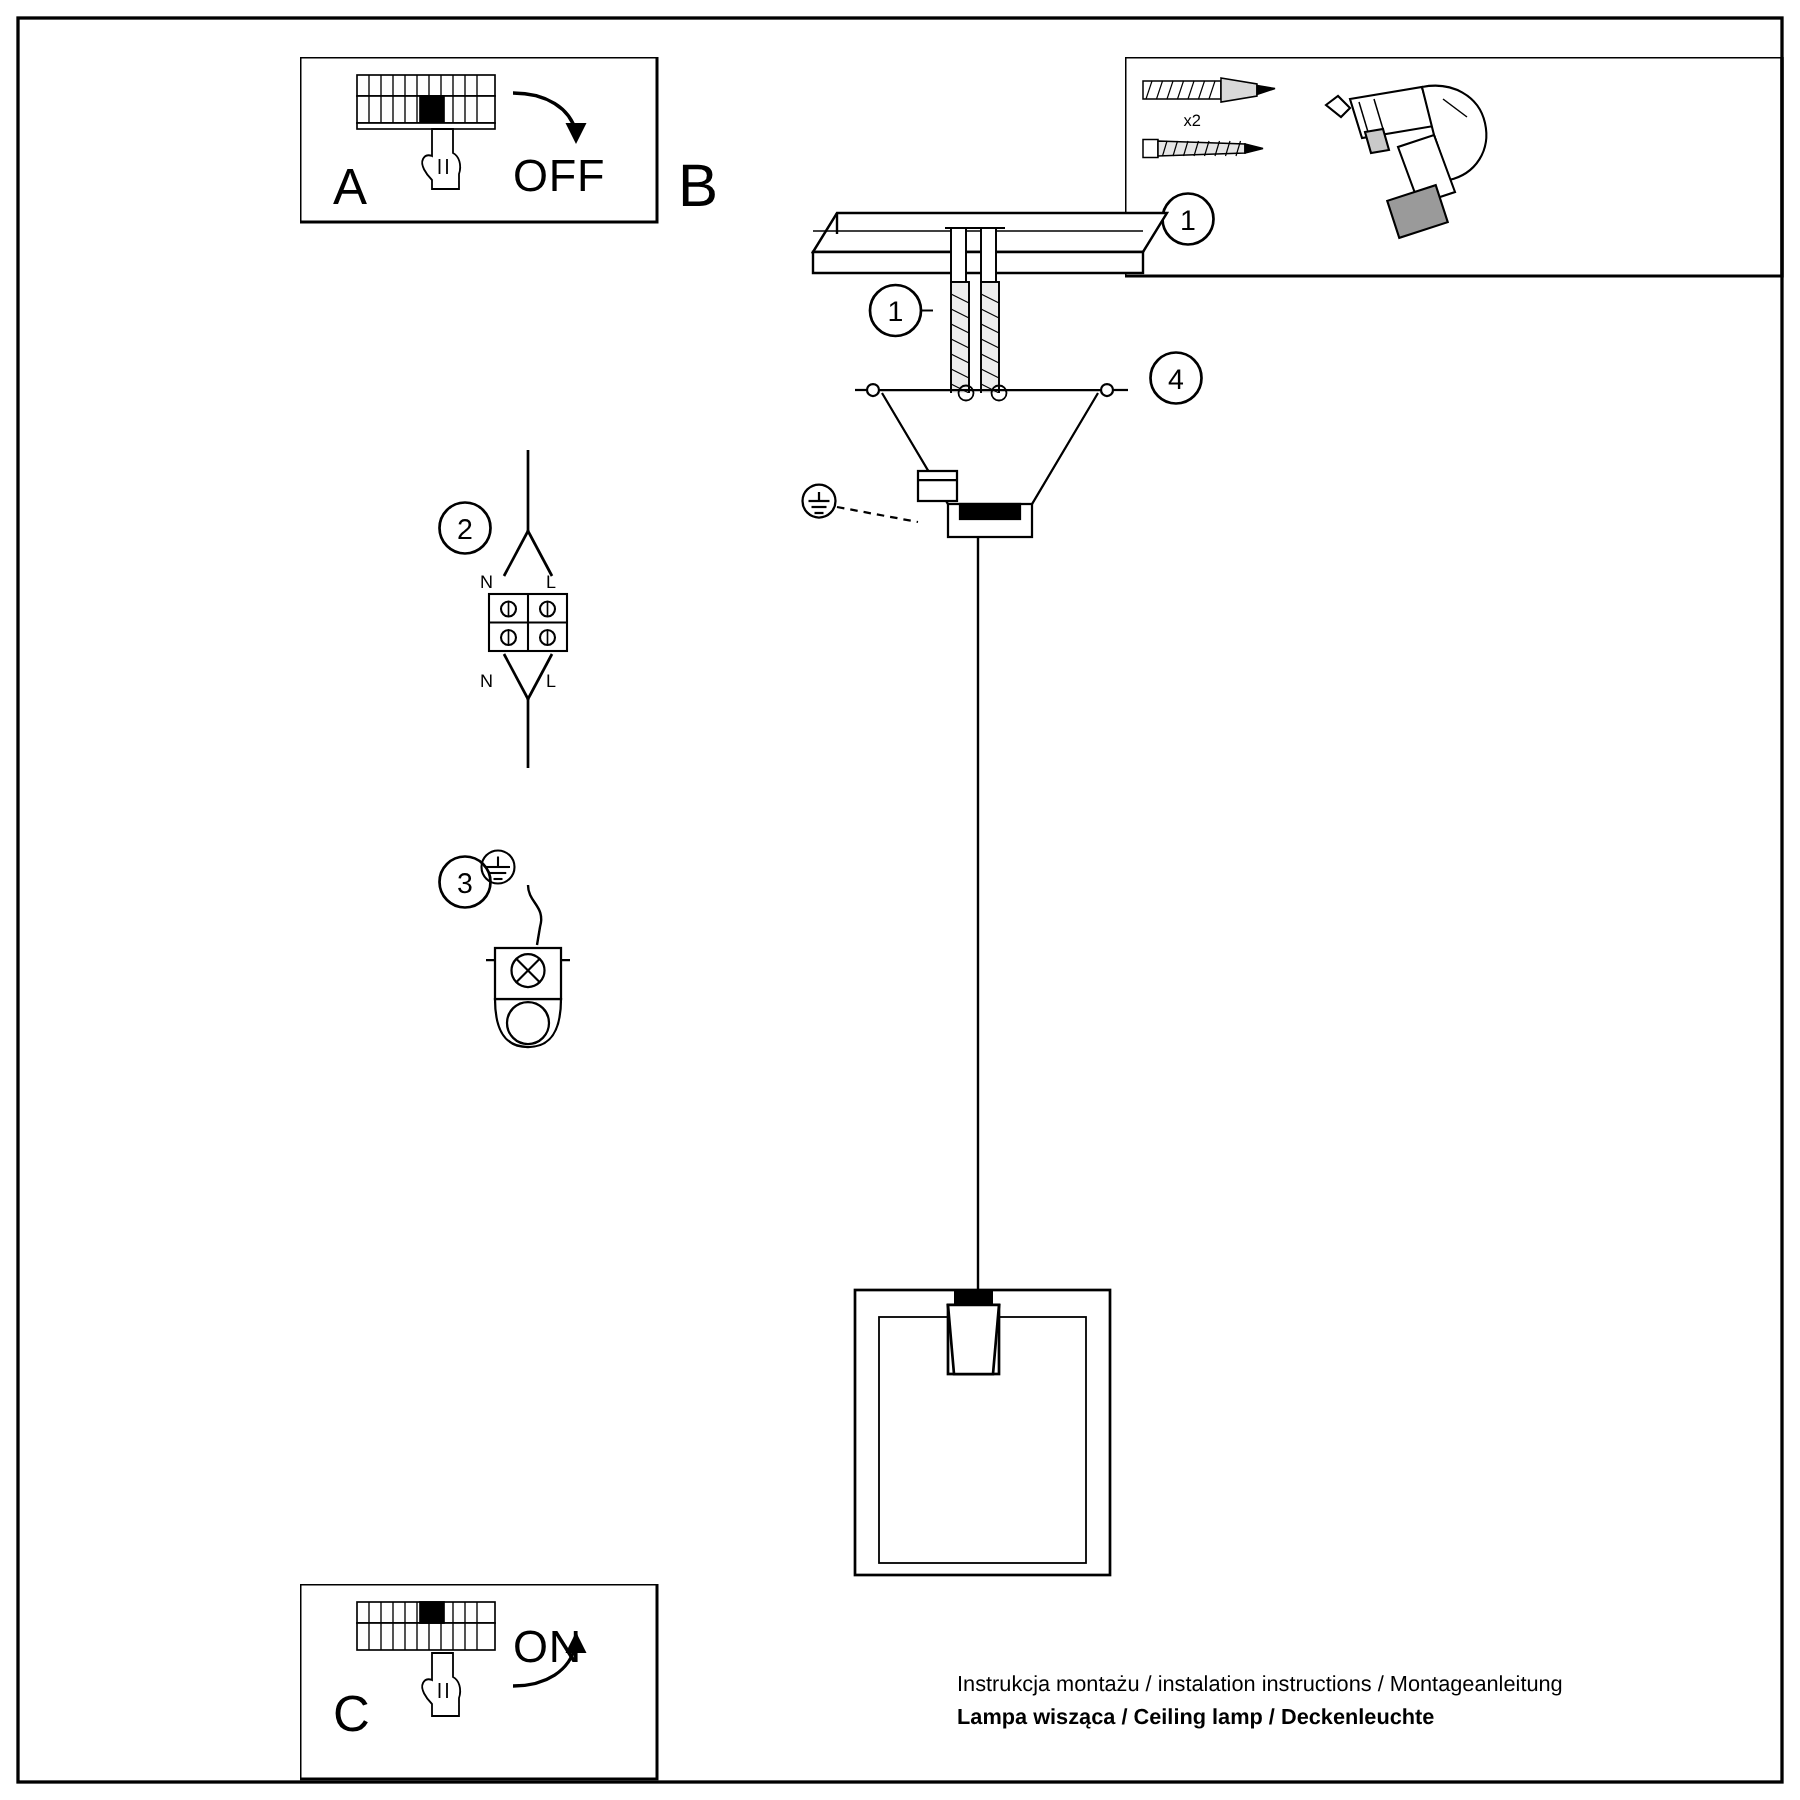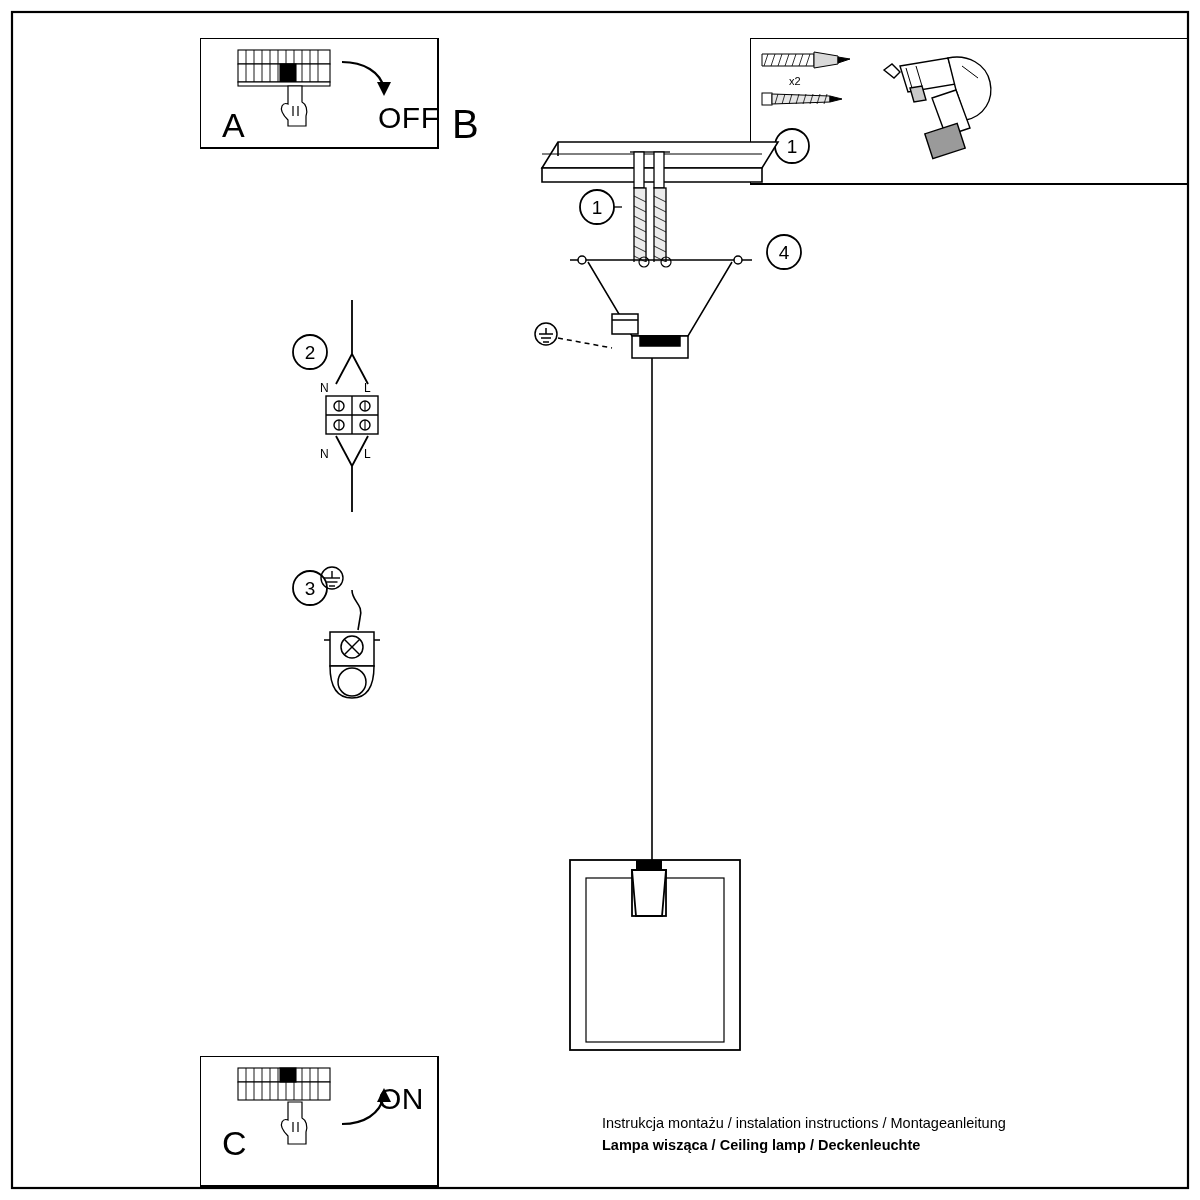--- a/index.html
+++ b/index.html
@@ -25,32 +25,32 @@
     font-size: 34px;
     font-weight: 400;
     letter-spacing: 0.5px;
     line-height: 1;
   }
   .word-label {
     position: absolute;
     font-size: 30px;
     letter-spacing: 0.5px;
     line-height: 1;
-    margin-left: 36px;
   }
   .tiny-label {
     position: absolute;
     font-size: 11px;
     line-height: 1;
   }
   .caption {
     position: absolute;
     font-size: 14.5px;
     line-height: 1.55;
     white-space: nowrap;
+    margin-left: 36px;
   }
   .num-circle-text {
     font-size: 19px;
     font-family: "Liberation Sans", sans-serif;
   }
 </style>
 </head>
 <body>
 
 <div id="sheet">

